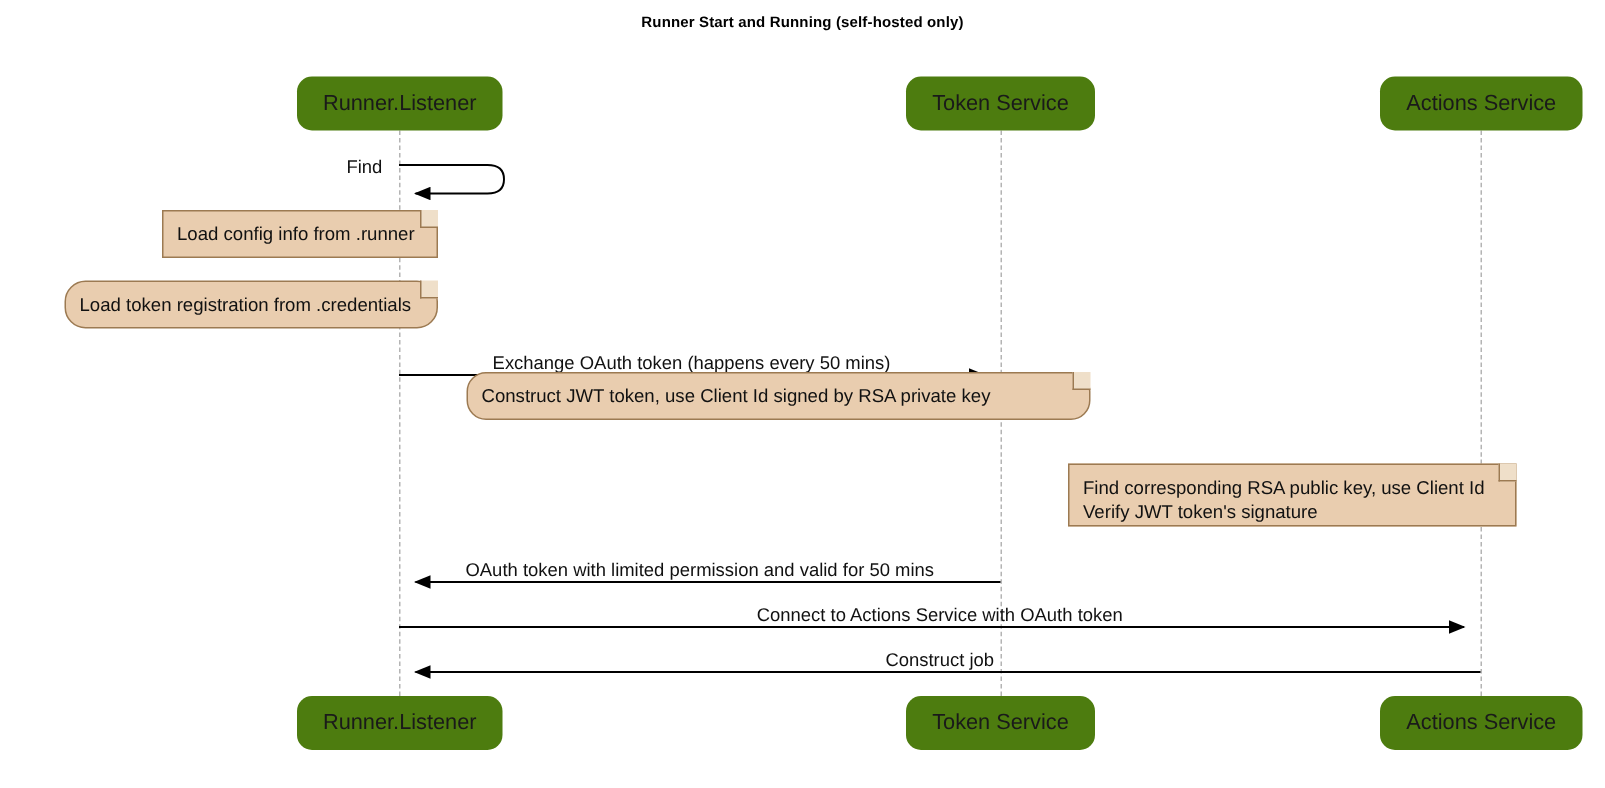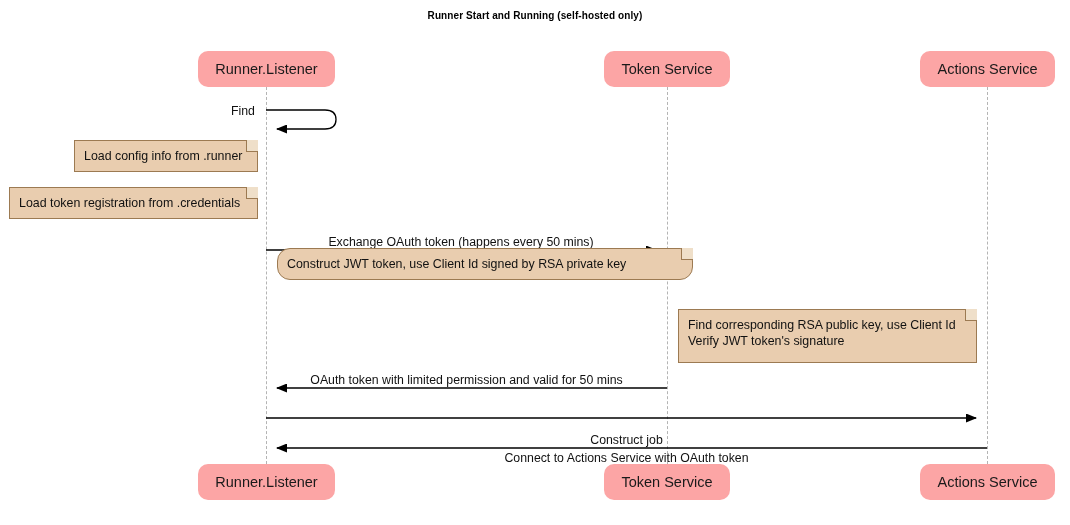--- a/index.html
+++ b/index.html
@@ -28,21 +28,21 @@
     width: 1070px;
     text-align: center;
     font-size: 10px;
     font-weight: bold;
     letter-spacing: 0.1px;
   }
   .participant {
     position: absolute;
     height: 36px;
     border-radius: 10px;
-    background: #fca5a5;
+    background: #4d7c0f;
     display: flex;
     align-items: center;
     justify-content: center;
     font-size: 14.5px;
     color: #1a1a1a;
     box-sizing: border-box;
   }
   .lifeline {
     position: absolute;
     width: 0;
@@ -56,20 +56,21 @@
   }
   .note {
     position: absolute;
     background: #e9cdaf;
     border: 1px solid #9c7a52;
     box-sizing: border-box;
     font-size: 12.4px;
     color: #111111;
     padding: 7px 9px 7px 9px;
     line-height: 16px;
+    margin-left: 34px;
   }
   .note .fold {
     position: absolute;
     right: -1px;
     top: -1px;
     width: 11px;
     height: 11px;
     background: #efdfc9;
     border-left: 1px solid #9c7a52;
     border-bottom: 1px solid #9c7a52;
@@ -134,38 +135,38 @@
 
     <line x1="987" y1="448" x2="277" y2="448" stroke="#000000" stroke-width="1.3" marker-end="url(#ah-left)"></line>
   </svg>
 
   <div class="msg-label" style="left:231px; top:104px; text-align:right;">Find</div>
 
   <div class="msg-label" style="left:266px; top:235px; width:390px; text-align:center;">Exchange OAuth token (happens every 50 mins)</div>
 
   <div class="msg-label" style="left:266px; top:373px; width:401px; text-align:center;">OAuth token with limited permission and valid for 50 mins</div>
 
-  <div class="msg-label" style="left:266px; top:403px; width:721px; text-align:center;margin-top:48px;">Connect to Actions Service with OAuth token</div>
+  <div class="msg-label" style="left:266px; top:403px; width:721px; text-align:center;">Connect to Actions Service with OAuth token</div>
 
   <div class="msg-label" style="left:266px; top:433px; width:721px; text-align:center;">Construct job</div>
 
   <div class="note" style="left:74px; top:140px; width:184px; height:32px;">
     <span class="fold"></span>
     <span class="note-text">Load config info from .runner</span>
   </div>
 
-  <div class="note" style="left:9px; top:187px; width:249px; height:32px;">
+  <div class="note" style="left:9px; top:187px; width:249px; height:32px;border-radius:14px;">
     <span class="fold"></span>
     <span class="note-text">Load token registration from .credentials</span>
   </div>
 
   <div class="note" style="left:277px; top:248px; width:416px; height:32px;border-radius:13px;">
     <span class="fold"></span>
     <span class="note-text">Construct JWT token, use Client Id signed by RSA private key</span>
   </div>
 
-  <div class="note" style="left:678px; top:309px; width:299px; height:54px;">
+  <div class="note" style="left:678px; top:309px; width:299px; height:42px;">
     <span class="fold"></span>
     <div class="note-text">Find corresponding RSA public key, use Client Id</div>
     <div class="note-text">Verify JWT token's signature</div>
   </div>
 
 </div>
 
 </body></html>

